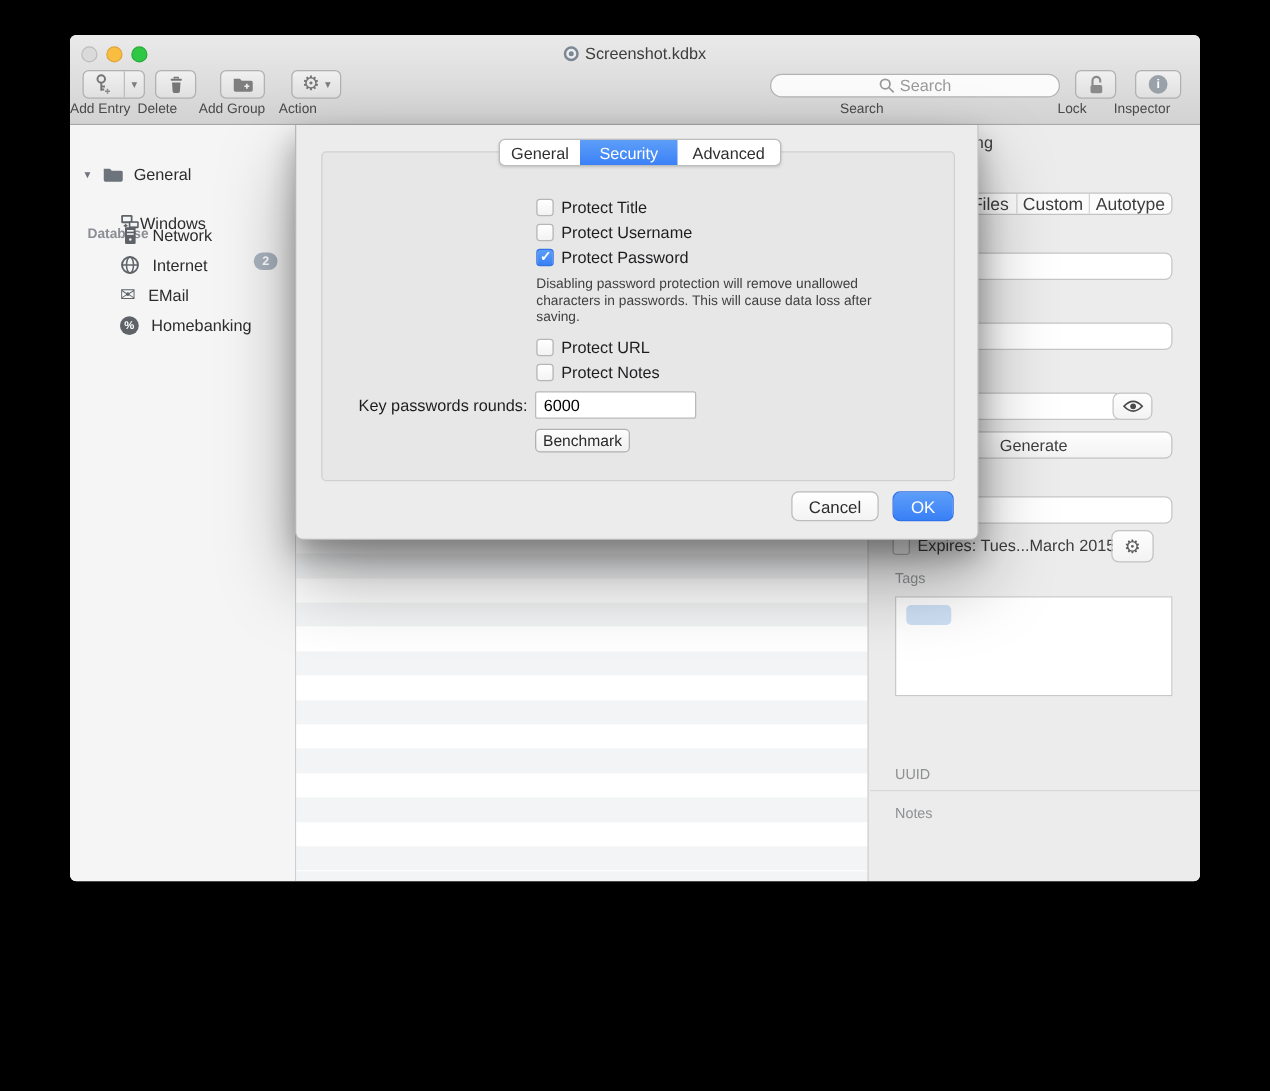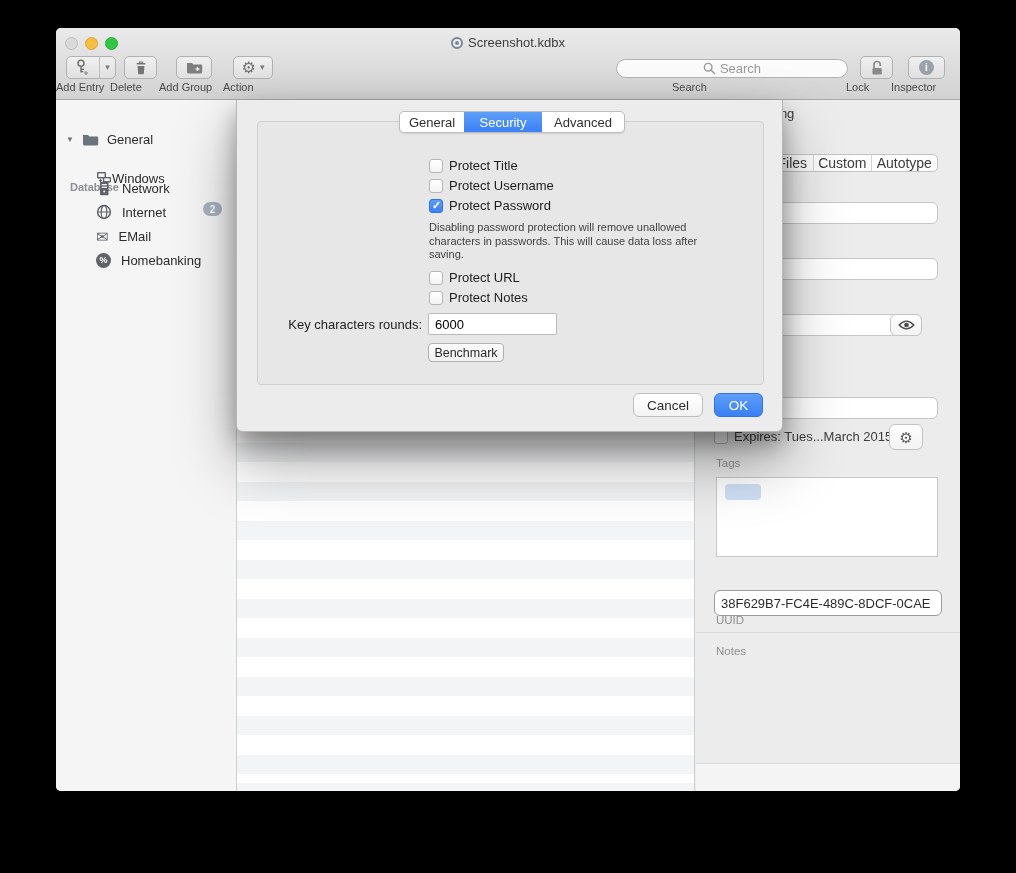--- a/index.html
+++ b/index.html
@@ -1,19 +1,19 @@
 <!DOCTYPE html>
 <html><head>
 <meta charset="utf-8">
 <style>
   * { margin:0; padding:0; box-sizing:border-box; }
   html,body { width:1016px; height:873px; background:#000; font-family:"Liberation Sans",sans-serif; }
   .stage { position:relative; width:1016px; height:873px; background:#000; overflow:hidden; }
 
-  .window { position:absolute; left:56px; top:28px; width:904px; height:763px;
+  .window { position:absolute; left:56px; top:28px; width:904px; height:677px;
             background:#ececec; border-radius:5px; overflow:hidden;
             box-shadow:0 25px 60px rgba(0,0,0,.65); }
 
   
   .header { position:absolute; left:0; top:0; right:0; height:72px;
             background:linear-gradient(#eaeaea,#d2d2d2); border-bottom:1px solid #a9a9a9; }
   .light { position:absolute; top:9px; width:13px; height:13px; border-radius:50%; }
   .light.close { left:9px;  background:#dadada; border:1px solid #bdbdbd; }
   .light.min   { left:29px; background:#f9bd42; border:1px solid #dfa437; }
   .light.zoom  { left:49px; background:#2fc844; border:1px solid #28ab39; }
@@ -276,35 +276,37 @@
       <div class="ifield" style="top:158px;"></div>
       <div class="ifield" style="top:214px; width:182px;"></div>
       <div class="sq-btn" style="left:194px; top:214px; width:32px; height:22px;">
         <span>
           <svg width="17" height="12" viewBox="0 0 17 12">
             <path d="M1.2 6 Q8.5 -1.8 15.8 6 Q8.5 13.8 1.2 6 Z" fill="none" stroke="#4a4a4a" stroke-width="1.4"></path>
             <circle cx="8.5" cy="6" r="2.3" fill="#4a4a4a"></circle>
           </svg>
         </span>
       </div>
+      <div class="gen-btn">
+        <span>Generate</span>
+      </div>
       <div class="ifield" style="top:297px;"></div>
 
       <span class="cbx" style="left:18px; top:330px;"></span>
       <div class="expires-label">Expires: Tues...March 2015</div>
       <div class="sq-btn" style="left:193px; top:324px; width:34px; height:26px;">
         <span class="gear-glyph" style="font-size:15px; color:#5c5c5c;">⚙</span>
       </div>
 
       <div class="insp-label" style="top:357px;">Tags</div>
       <div class="tags-box">
         <span class="tag-chip"></span>
       </div>
 
       <div class="insp-label" style="top:469px;margin-top:45px;">UUID</div>
-      <input class="uuid-input" readonly="" value="38F629B7-FC4E-489C-8DCF-0CAE" style="">
 
       <div class="insp-sep"></div>
       <div class="insp-label" style="top:545px;">Notes</div>
       <div class="insp-bottom"></div>
     </div>
 
     <div class="sheet">
       <div class="tabbox"></div>
       <div class="tabbar">
         <span class="tab" style="width:64px;">General</span>
@@ -322,21 +324,21 @@
       <span class="dcbl" style="top:98px;">Protect Password</span>
 
       <div class="help">Disabling password protection will remove unallowed characters in passwords. This will cause data loss after saving.</div>
 
       <span class="dcbx" style="top:171px;"></span>
       <span class="dcbl" style="top:170px;">Protect URL</span>
 
       <span class="dcbx" style="top:191px;"></span>
       <span class="dcbl" style="top:190px;">Protect Notes</span>
 
-      <div class="rounds-label">Key characters rounds:</div>
+      <div class="rounds-label">Key passwords rounds:</div>
       <input class="rounds-input" value="6000" style="">
       <div class="bench-btn">
         <span>Benchmark</span>
       </div>
 
       <div class="cancel-btn">
         <span>Cancel</span>
       </div>
       <div class="ok-btn">
         <span>OK</span>

